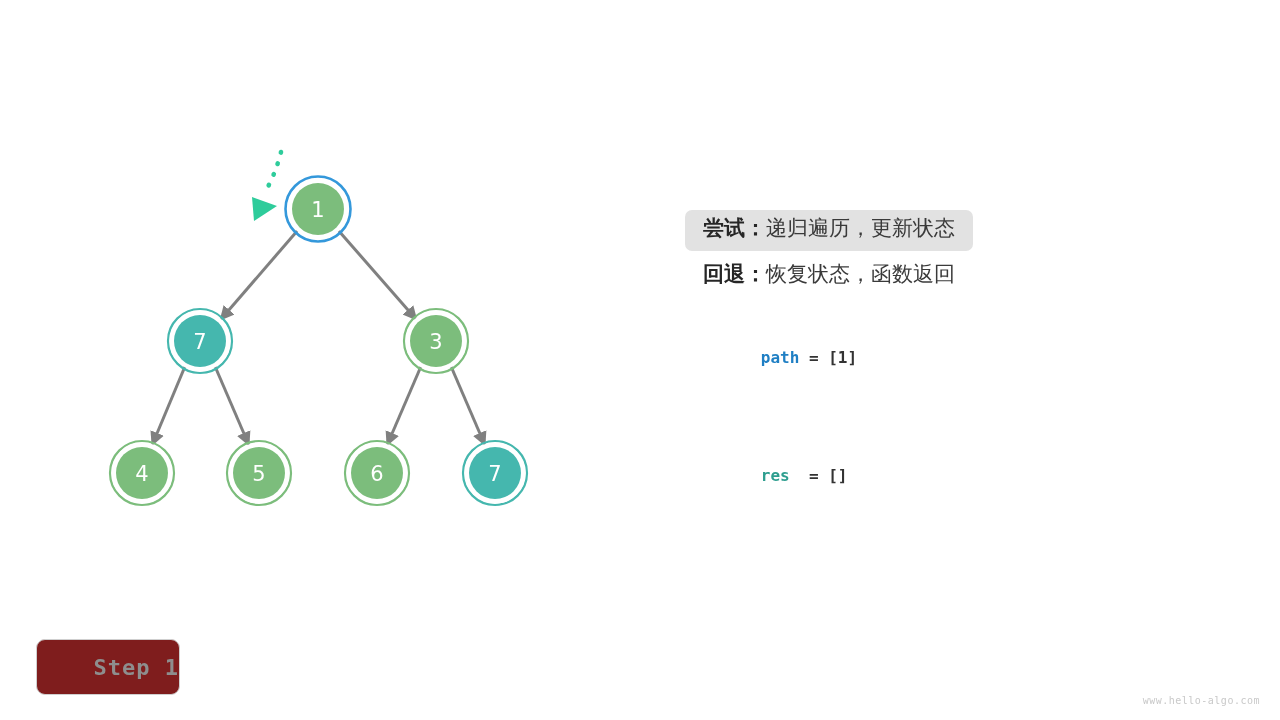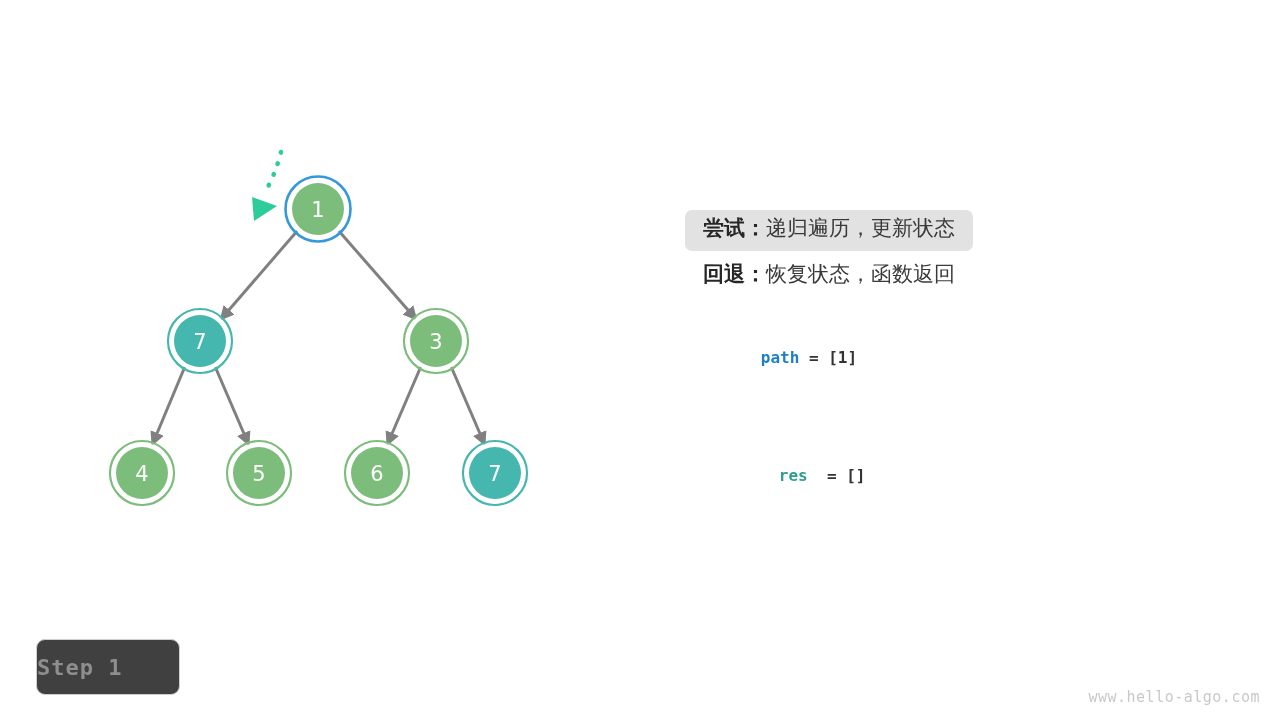--- a/index.html
+++ b/index.html
@@ -80,56 +80,56 @@
 
   .var-line {
     font-family: "DejaVu Sans Mono", "Liberation Mono", monospace;
     font-size: 16px;
     font-weight: bold;
     letter-spacing: 0px;
     white-space: pre;
     color: #333333;
   }
   #row-path { position: absolute; left: 18px; top: 119px; }
-  #row-res  { position: absolute; left: 36px; top: 237px; }
+  #row-res  { position: absolute; left: 18px; top: 237px; }
 
   .var-name-path { color: #1f7fc4; }
   .var-name-res  { color: #2e9e8f; }
   .var-rest { color: #333333; font-weight: bold; }
 
   
   #step-badge {
     position: absolute;
     left: 36px;
     top: 639px;
     width: 144px;
     height: 56px;
     box-sizing: border-box;
     border: 1.4px solid #cfcfcf;
     border-radius: 9px;
-    background: #404040;
+    background: #7f1d1d;
     display: flex;
     align-items: center;
-    justify-content: flex-start;
+    justify-content: flex-end;
   }
   #step-badge-label {
     font-family: "DejaVu Sans Mono", "Liberation Mono", monospace;
     font-size: 22px;
     font-weight: bold;
     color: #8e8e8e;
     letter-spacing: 1px;
   }
 
   
   #footer {
     position: absolute;
     right: 20px;
     bottom: 14px;
     font-family: "DejaVu Sans Mono", "Liberation Mono", monospace;
-    font-size: 15px;
+    font-size: 10px;
     color: #c9c9c9;
     letter-spacing: 0.5px;
   }
 </style>
 </head>
 <body>
 
 <div id="stage">
 
   <div id="tree-panel">

